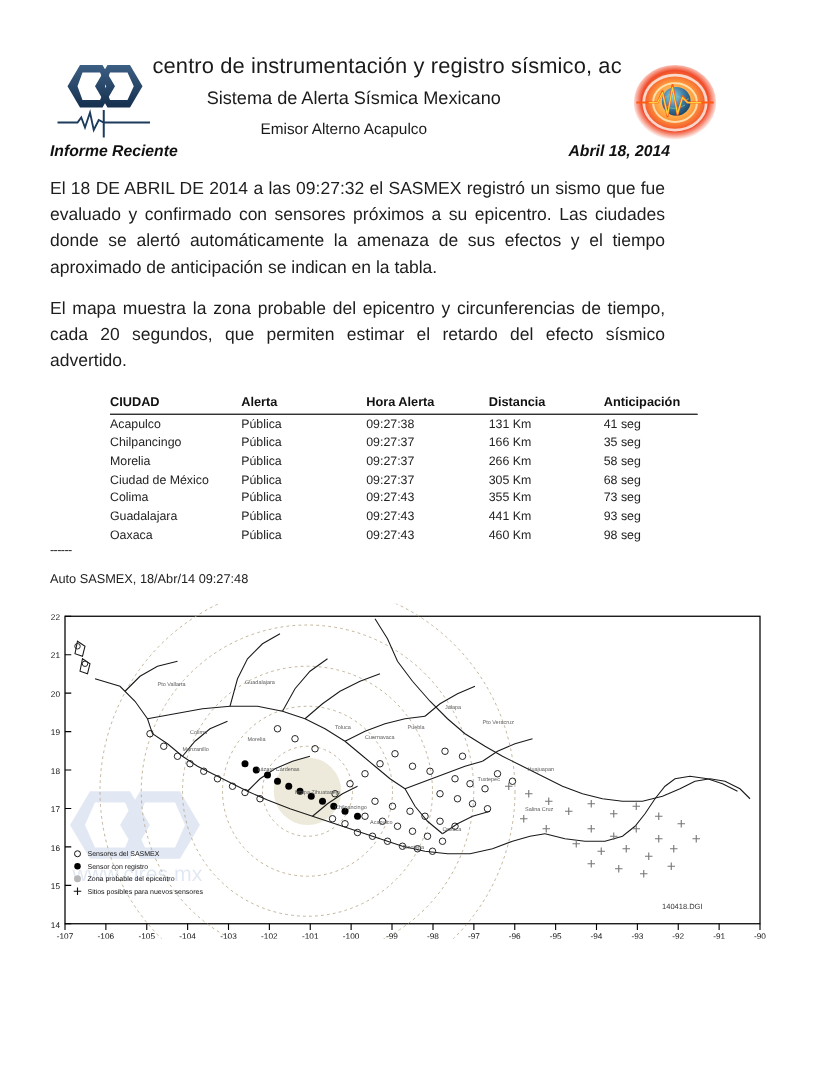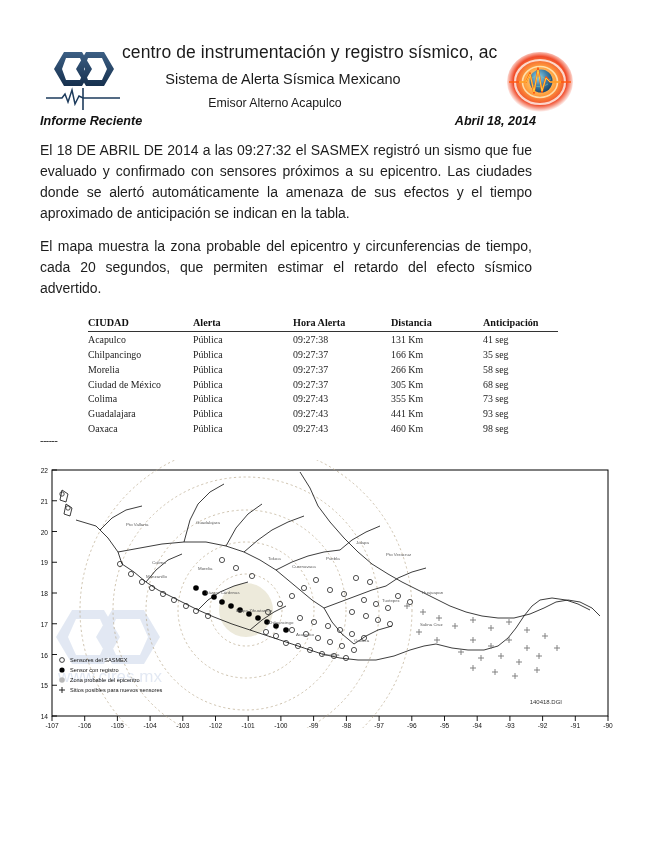--- a/index.html
+++ b/index.html
@@ -47,21 +47,21 @@
 
   
   .para {
     margin: 12px 36px 0 40px;
     font-size: 14px; line-height: 1.5;
     text-align: justify; color: #1d1d1d;
   }
   .para.second { }
 
   
-  .tablewrap { margin: 18px 0 0 88px; width: 470px; font-family: Liberation Serif, serif; }
+  .tablewrap { margin: 18px 0 0 88px; width: 470px; }
   table { border-collapse: collapse; width: 100%; font-size: 9.9px; }
   thead th {
     text-align: left; font-weight: bold; font-size: 10.2px;
     padding: 0 0 3px 0; border-bottom: 1.3px solid #333;
     color: #111; white-space: nowrap;
   }
   tbody td { padding: 2.2px 0 1.6px 0; color: #222; white-space: nowrap; }
   col.c1 { width: 105px; } col.c2 { width: 100px; }
   col.c3 { width: 98px; }  col.c4 { width: 92px; } col.c5 { width: auto; }
 
@@ -212,20 +212,21 @@
           <td>Pública</td>
           <td>09:27:43</td>
           <td>460 Km</td>
           <td>98 seg</td>
         </tr>
       </tbody>
     </table>
   </div>
 
   <div class="dashes">------</div>
+  <div class="autoline">Auto SASMEX, 18/Abr/14 09:27:48</div>
 
   <div class="mapwrap">
     <svg class="map-svg" width="660" height="268" viewBox="0 0 660 268">
 
       <rect x="52" y="10" width="556" height="246" fill="#ffffff" stroke="#000" stroke-width="1"></rect>
 
       <g opacity="0.55">
         <g fill="#ccd7ea">
           <path d="M72 150 L104 150 L120 177 L104 204 L72 204 L56 177 Z
                    M76 159 L68 177 L76 195 L100 195 L108 177 L100 159 Z" fill-rule="evenodd"></path>

